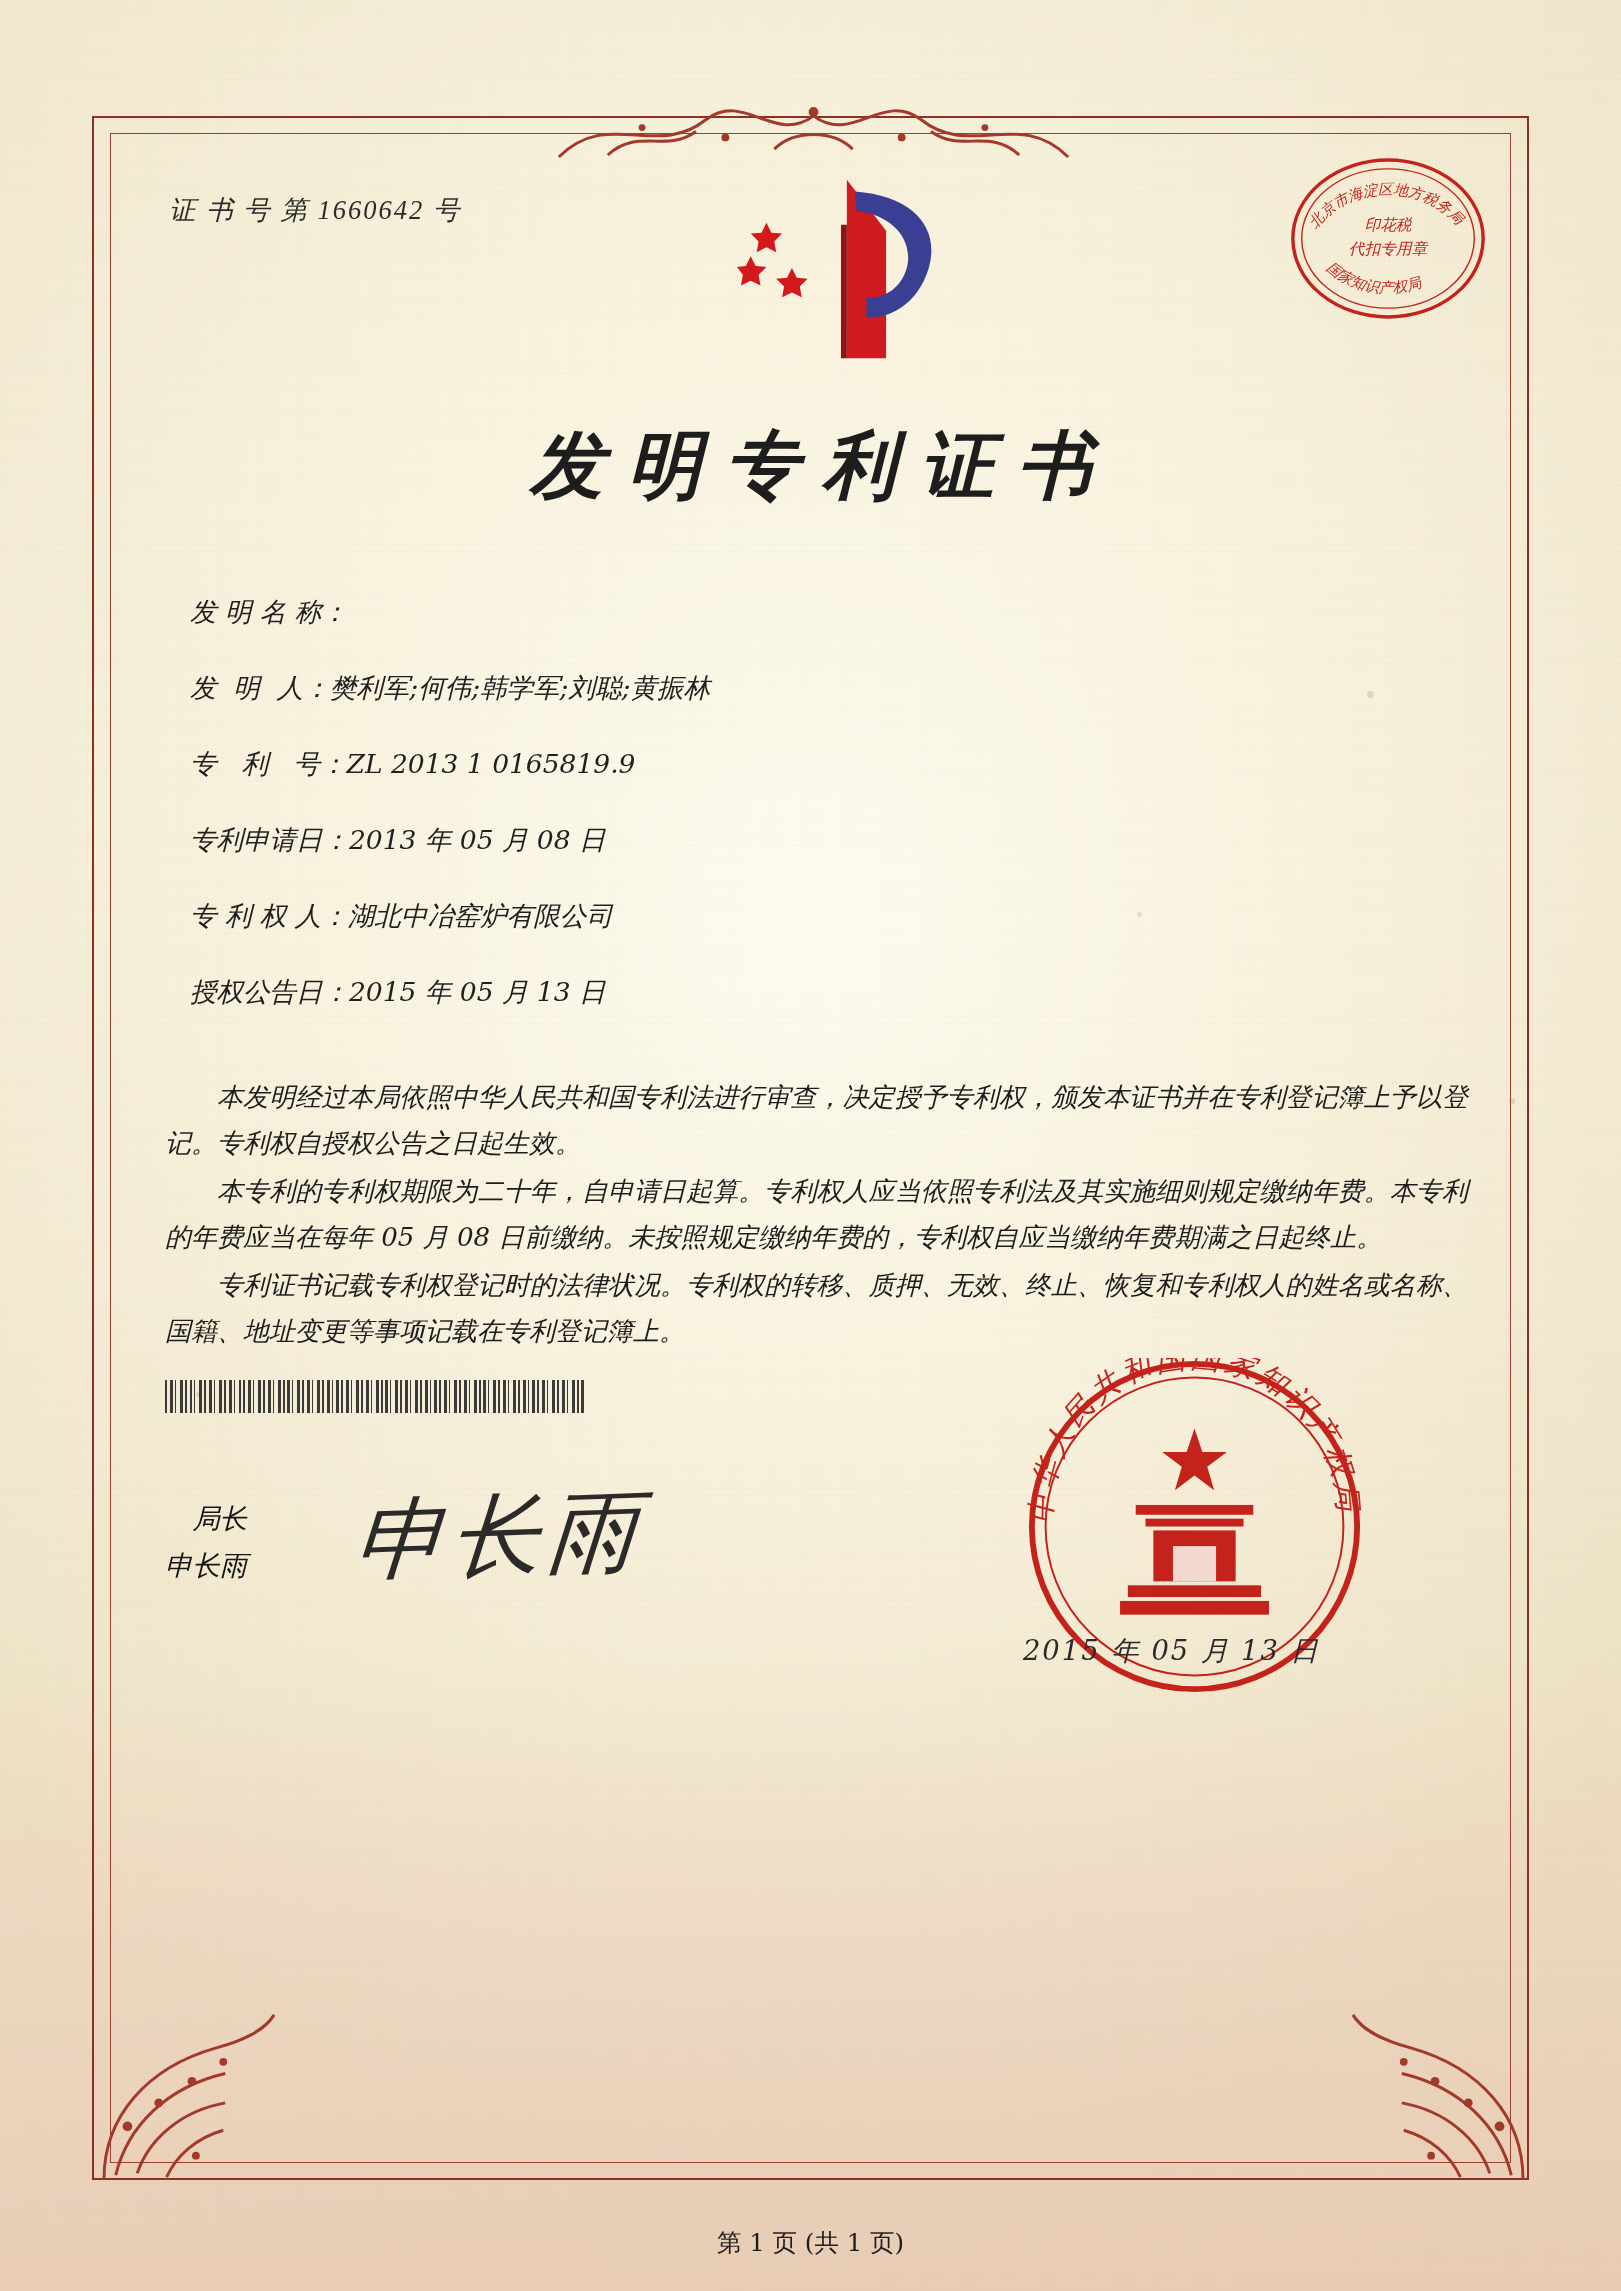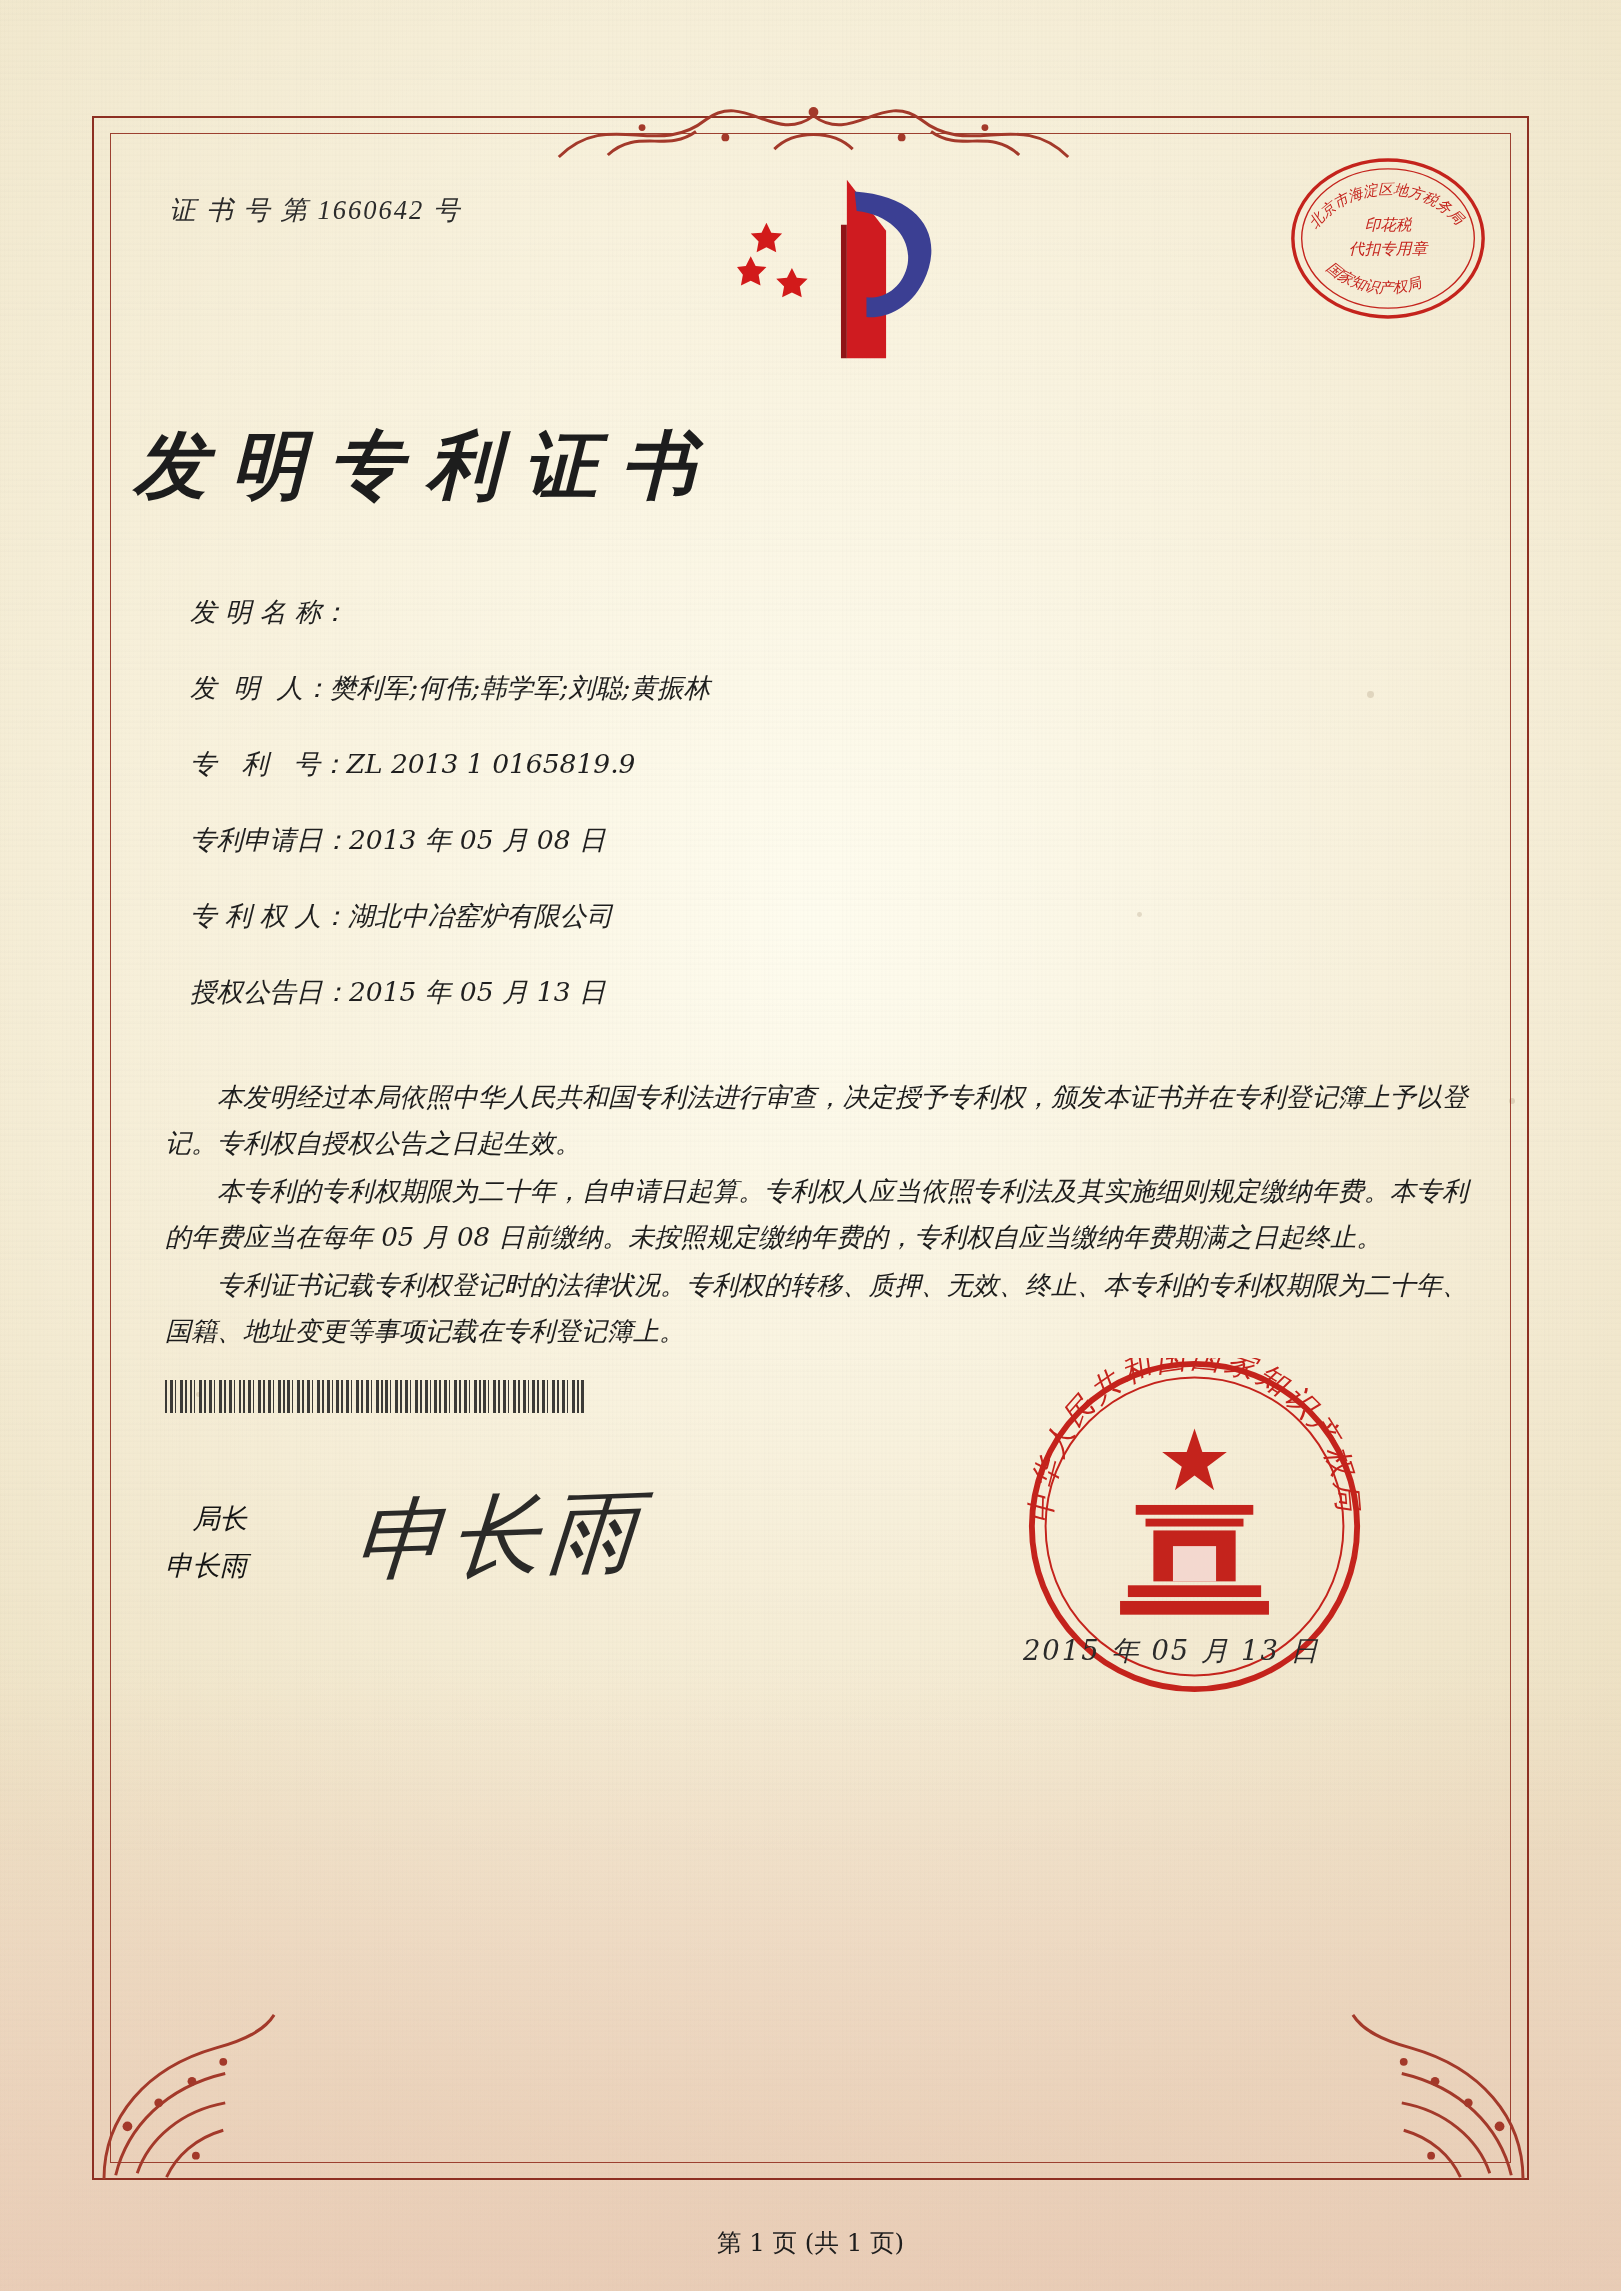--- a/index.html
+++ b/index.html
@@ -65,20 +65,21 @@
   }
 
   
   .logo{
     position:absolute; left:627px; top:29px; width:255px; height:206px;
   }
 
   
   .title{
     position:absolute; left:0; right:0; top:284px;
+    text-align:center;
     font-size:74px;
     font-weight:bold;
     letter-spacing:23.5px;
     color:#1d1d1d;
     text-indent:23.5px;
     font-family:"DejaVu Serif", serif;
   }
 
   
   .seal-tax{
@@ -291,21 +292,21 @@
     </div>
     <div class="row">
       <span class="lbl">授权公告日：</span>
       <span class="val">2015 年 05 月 13 日</span>
     </div>
   </div>
 
   <div class="body-text">
     <p>本发明经过本局依照中华人民共和国专利法进行审查，决定授予专利权，颁发本证书并在专利登记簿上予以登记。专利权自授权公告之日起生效。</p>
     <p>本专利的专利权期限为二十年，自申请日起算。专利权人应当依照专利法及其实施细则规定缴纳年费。本专利的年费应当在每年 05 月 08 日前缴纳。未按照规定缴纳年费的，专利权自应当缴纳年费期满之日起终止。</p>
-    <p>专利证书记载专利权登记时的法律状况。专利权的转移、质押、无效、终止、本专利的专利权期限为二十年、国籍、地址变更等事项记载在专利登记簿上。</p>
+    <p>专利证书记载专利权登记时的法律状况。专利权的转移、质押、无效、终止、恢复和专利权人的姓名或名称、国籍、地址变更等事项记载在专利登记簿上。</p>
   </div>
 
   <div class="barcode"></div>
 
   <div class="sig-block">
     <div>局长</div>
     <div>申长雨</div>
   </div>
   <div class="sig-hand">申长雨</div>
 

